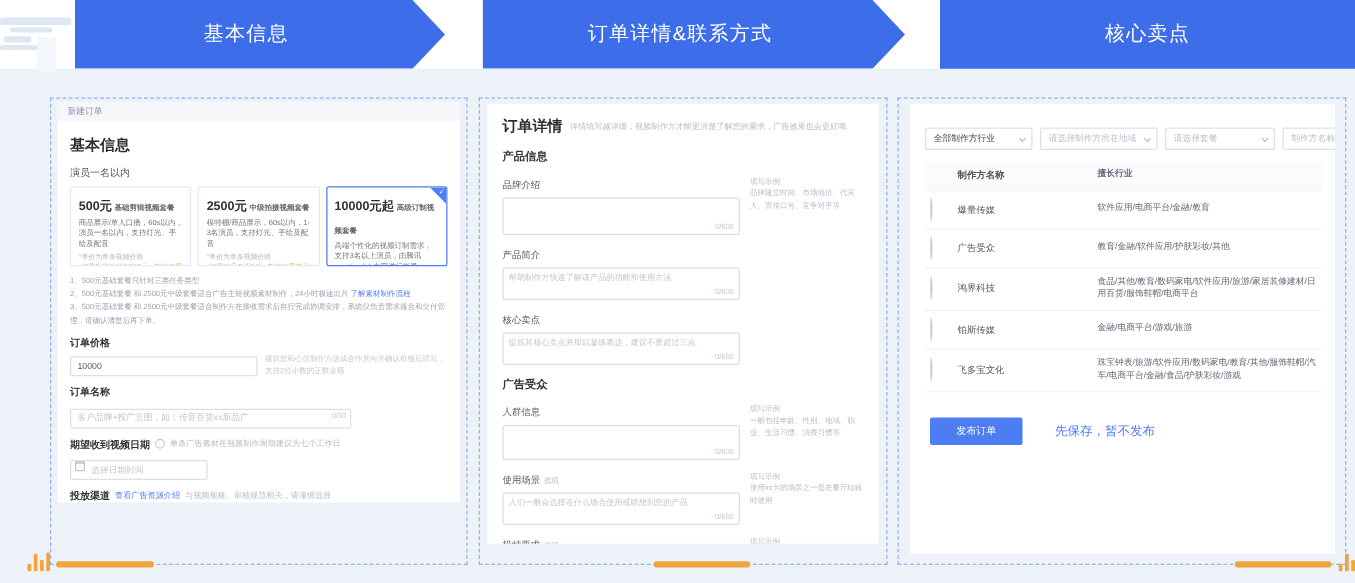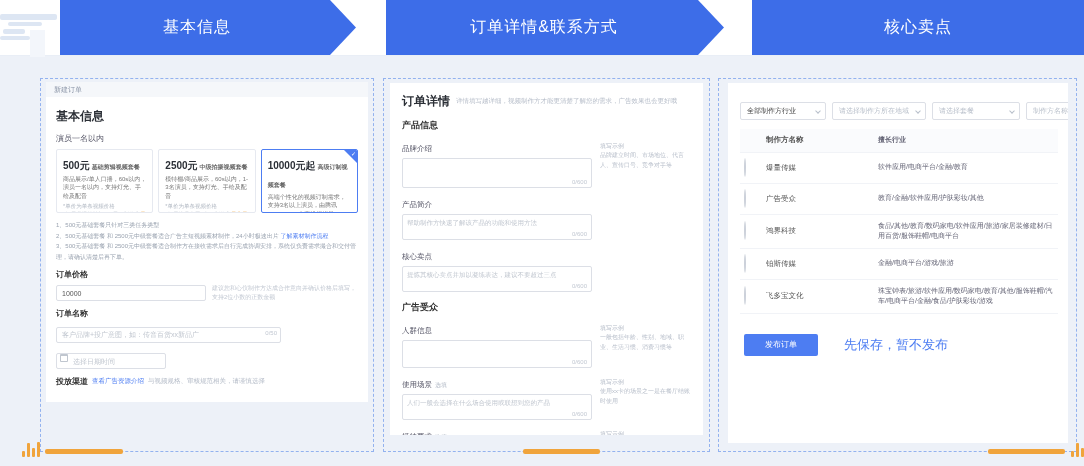--- a/index.html
+++ b/index.html
@@ -85,21 +85,21 @@
 #f1{width:86px}#f2f{width:94px}#f3f{width:88px}#f4f{width:70px}
 .table{margin-top:9px;margin-right:10px}
 .trow{display:flex;align-items:center;border-bottom:1px solid #f1f3f7;padding:6px 0 6px 4px;cursor:pointer}
 .trow.head{background:#fafbfd;cursor:default}
 .th{font-size:7.5px;color:#889;font-weight:bold}
 .rcell{width:22px;flex:none}
 .ncell{width:112px;flex:none;font-size:7.5px;color:#555}
 .icell{flex:1;font-size:7px;color:#667;line-height:1.5;padding-right:2px}
 .btnrow{display:flex;align-items:center;gap:26px;margin-top:20px;padding-left:4px}
 .pub{width:74px;height:22px;background:#4d7df2;color:#fff;font-size:8px;border:none;border-radius:2px;cursor:pointer;font-family:inherit}
-.savelink{font-size:13px;color:#4d7df2;cursor:pointer}
+.savelink{font-size:10px;color:#4d7df2;cursor:pointer}
 
 .obar{position:absolute;height:5px;background:#f0a43c;border-radius:2px;top:449px}
 #ob1{left:45px;width:78px}#ob2{left:523px;width:77px}#ob3{left:988px;width:77px}
 .ochart{position:absolute;display:flex;align-items:flex-end;gap:2px;bottom:9px}
 .ochart i{display:block;width:3px;background:#f0a43c;border-radius:1px}
 #oc1{left:22px}#oc2{left:1071px}
 </style>
 </head>
 <body>
 
@@ -159,20 +159,25 @@
 
       <div class="field">
         <div class="flabel">订单名称</div>
         <div class="name-box">
           <input class="inp" placeholder="客户品牌+投广意图，如：传音百货xx新品广" style="">
           <span class="cnt">0/50</span>
         </div>
       </div>
 
       <div class="field">
+        <div class="labelrow">
+          <span class="flabel">期望收到视频日期</span>
+          <span class="info">i</span>
+          <span class="inote">单条广告素材在视频制作周期建议为七个工作日</span>
+        </div>
         <div class="date-box">
           <span class="cal"></span>
           <input class="inp" placeholder="选择日期时间" style="">
         </div>
       </div>
 
       <div class="field">
         <div class="labelrow">
           <span class="flabel">投放渠道</span>
           <span class="ilink">查看广告资源介绍</span>

